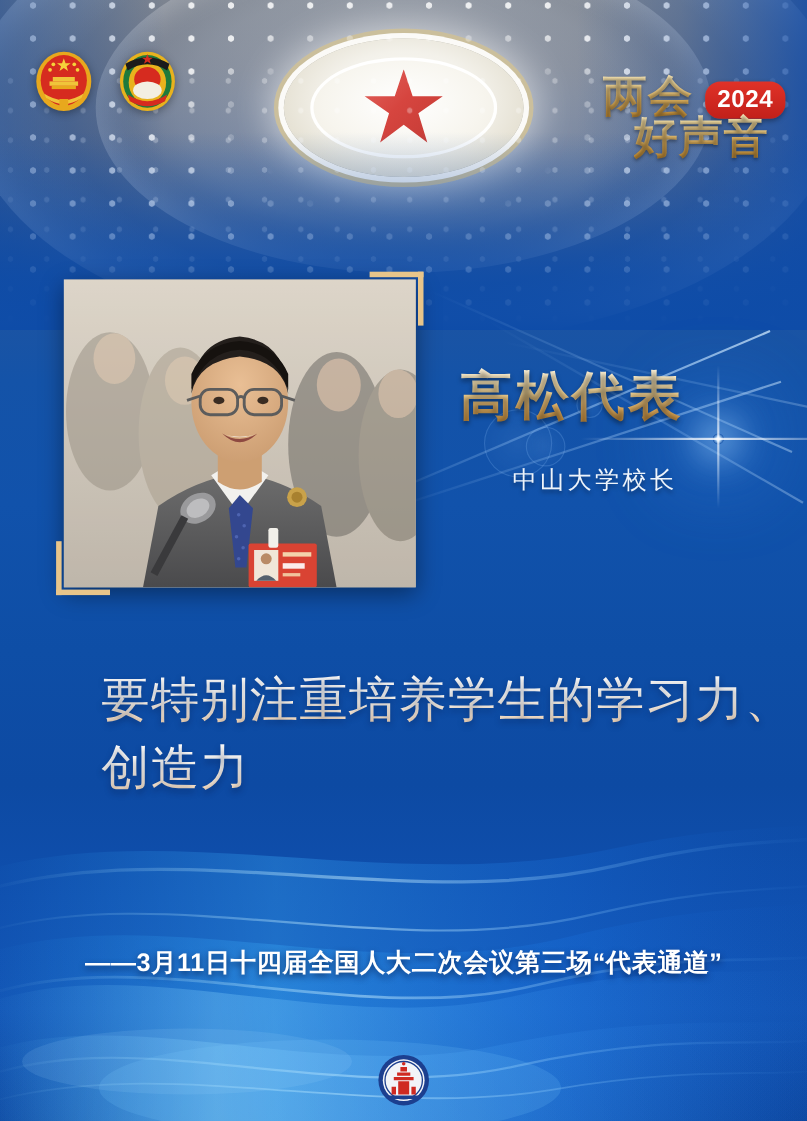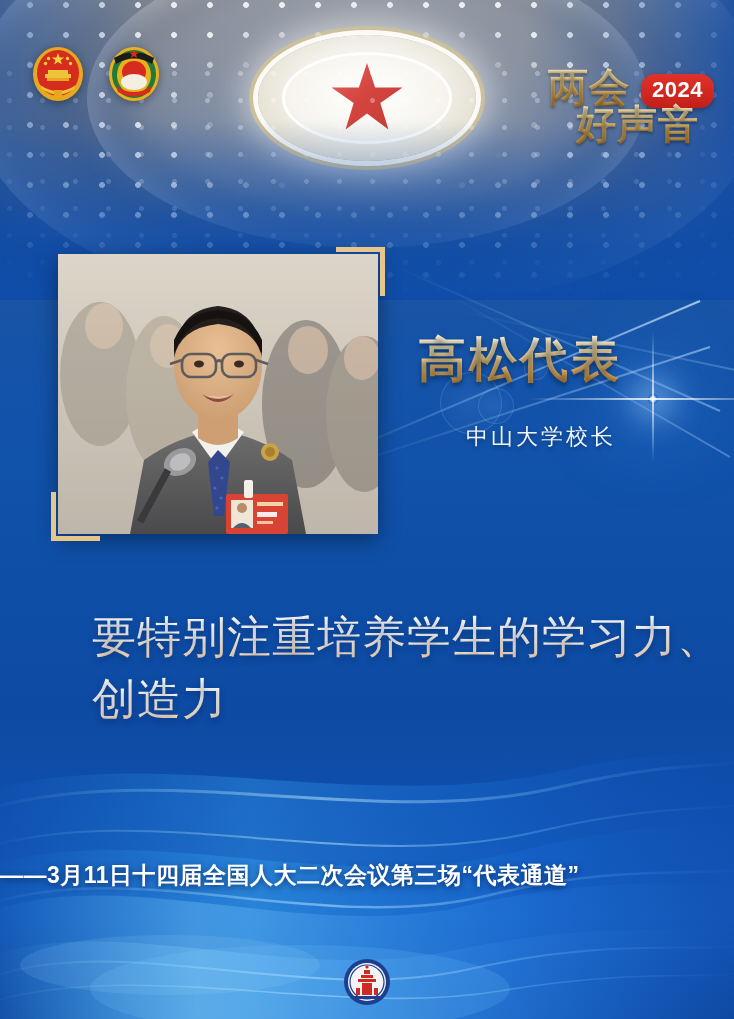--- a/index.html
+++ b/index.html
@@ -131,21 +131,21 @@
   .quote{position:absolute;left:92px;top:606px;width:600px;z-index:9;}
   .qline{font-size:44px;font-weight:normal;letter-spacing:1px;line-height:1.42;
     background:linear-gradient(180deg,#ffffff 0%,#fdfbf6 42%,#fbe7cf 72%,#f6cfa4 90%,#f2c08a 100%);
     -webkit-background-clip:text;background-clip:text;color:transparent;
     text-shadow:0 3px 6px rgba(0,20,60,.35);white-space:nowrap;}
 
   
   .waves{position:absolute;left:0;bottom:0;width:734px;height:300px;overflow:hidden;}
 
   
-  .footer{position:absolute;left:0;top:860px;width:734px;text-align:left;z-index:10;}
+  .footer{position:absolute;left:0;top:860px;width:734px;text-align:center;z-index:10;}
   .footer-text{display:inline-block;font-size:23px;font-weight:bold;color:#ffffff;letter-spacing:.5px;
     text-shadow:0 2px 6px rgba(0,18,60,.65);}
   .seal{position:absolute;left:50%;top:958px;transform:translateX(-50%);width:48px;height:48px;z-index:10;}
 </style>
 </head>
 <body>
 
 <div class="poster">
 
   <div class="ceiling">

